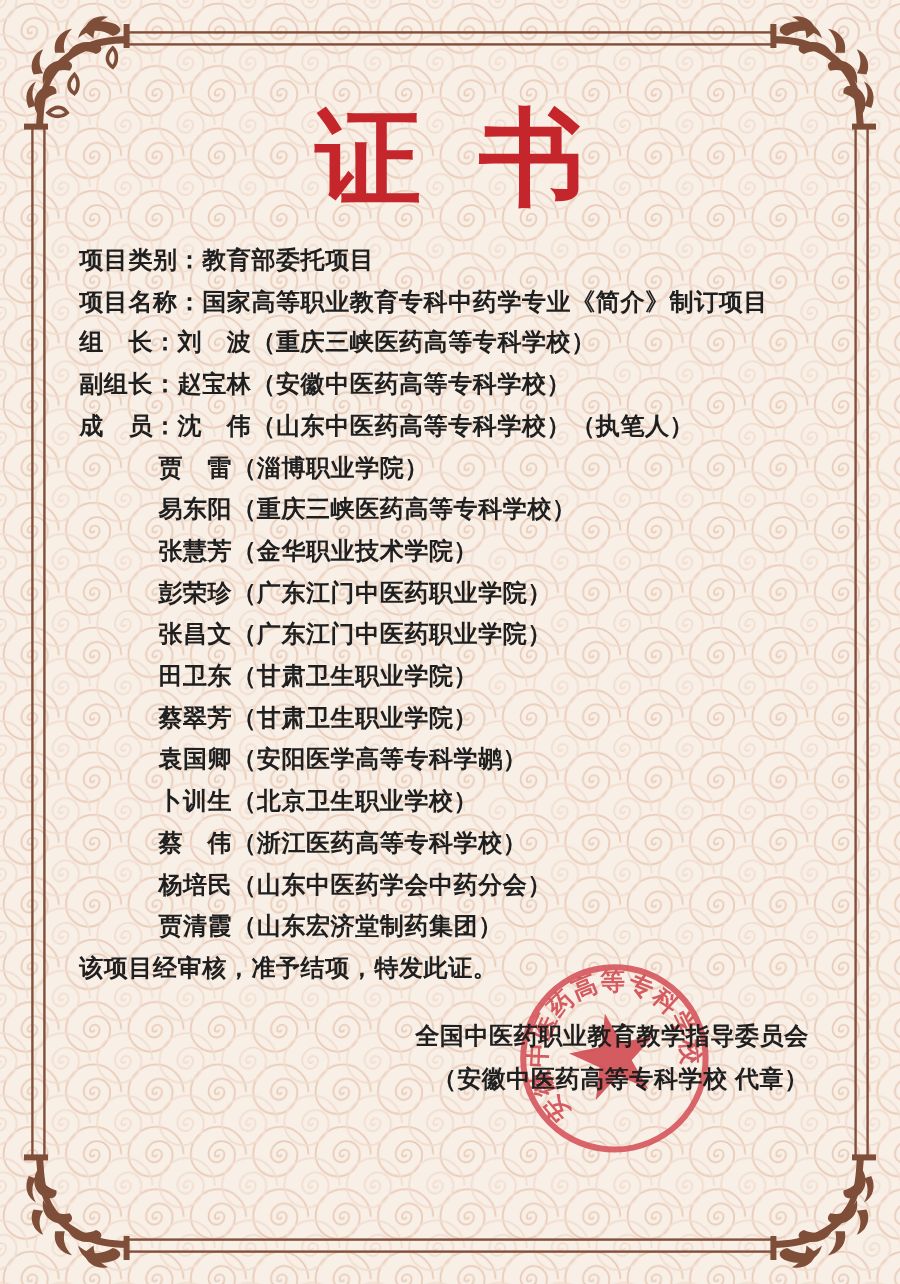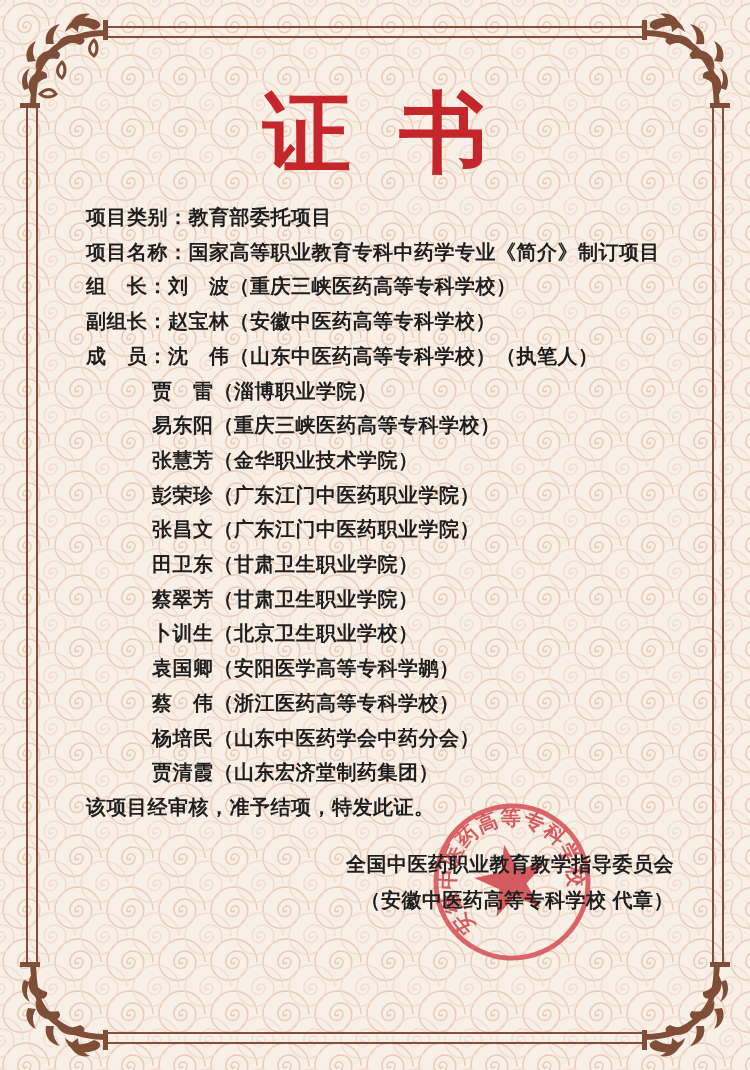--- a/index.html
+++ b/index.html
@@ -25,21 +25,21 @@
 
   .title{
     position:absolute;left:0;top:88px;width:100%;z-index:3;
     display:flex;justify-content:center;gap:48px;
     font-family:"Liberation Serif",serif;font-weight:bold;
     font-size:88px;line-height:92px;color:#c5262b;
   }
   .body-text{
     position:absolute;left:66px;top:200px;width:620px;z-index:3;
     font-size:20px;line-height:34.7px;font-weight:bold;color:#1f1f1f;
-    letter-spacing:0.5px;white-space:nowrap;margin-left:20px;
+    letter-spacing:0.5px;white-space:nowrap;
   }
   .body-text .indent{padding-left:66px;}
   .footer{
     position:absolute;right:76px;top:847px;width:420px;z-index:4;
     text-align:right;font-size:20px;line-height:35.5px;font-weight:bold;
     color:#1f1f1f;letter-spacing:0.5px;white-space:nowrap;
   }
   .footer .date-line{padding-right:84px;}
   .seal{position:absolute;left:402px;top:772px;width:220px;height:220px;z-index:3;opacity:0.88;}
 </style>
@@ -157,22 +157,22 @@
   <div>组　长：刘　波（重庆三峡医药高等专科学校）</div>
   <div>副组长：赵宝林（安徽中医药高等专科学校）</div>
   <div>成　员：沈　伟（山东中医药高等专科学校）（执笔人）</div>
   <div class="indent">贾　雷（淄博职业学院）</div>
   <div class="indent">易东阳（重庆三峡医药高等专科学校）</div>
   <div class="indent">张慧芳（金华职业技术学院）</div>
   <div class="indent">彭荣珍（广东江门中医药职业学院）</div>
   <div class="indent">张昌文（广东江门中医药职业学院）</div>
   <div class="indent">田卫东（甘肃卫生职业学院）</div>
   <div class="indent">蔡翠芳（甘肃卫生职业学院）</div>
+  <div class="indent">袁国卿（安阳医学高等专科学鹕）</div>
   <div class="indent">卜训生（北京卫生职业学校）</div>
-  <div class="indent">袁国卿（安阳医学高等专科学鹕）</div>
   <div class="indent">蔡　伟（浙江医药高等专科学校）</div>
   <div class="indent">杨培民（山东中医药学会中药分会）</div>
   <div class="indent">贾清霞（山东宏济堂制药集团）</div>
   <div>该项目经审核，准予结项，特发此证。</div>
 </div>
 
 <div class="footer">
   <div>全国中医药职业教育教学指导委员会</div>
   <div>（安徽中医药高等专科学校 代章）</div>
 </div>

